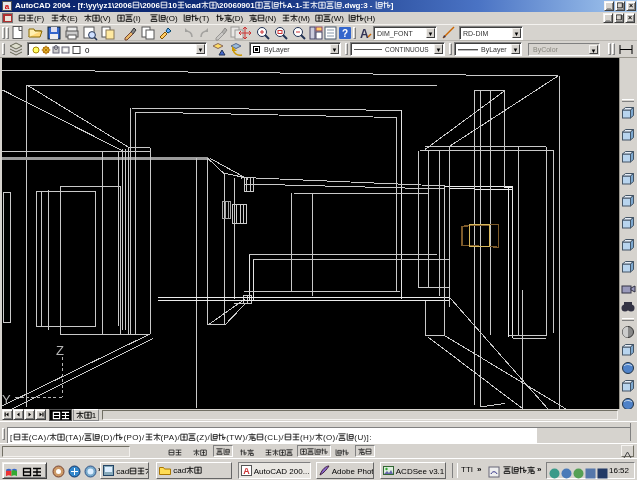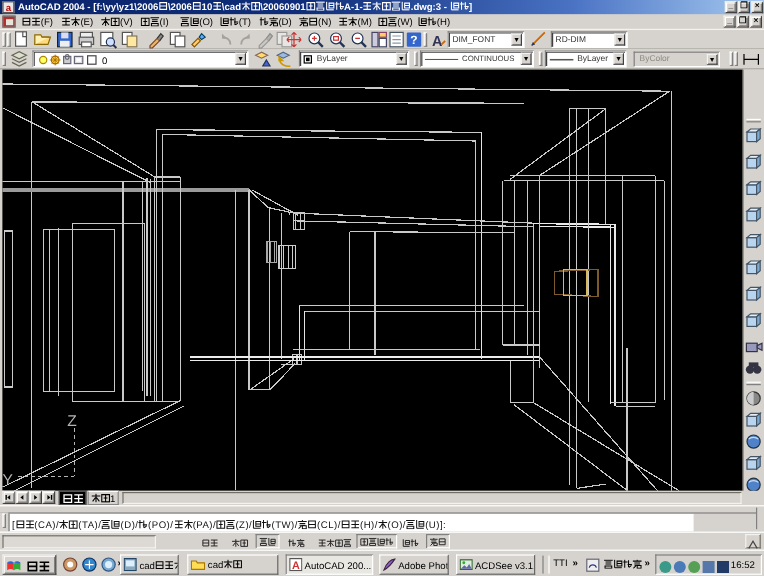--- a/index.html
+++ b/index.html
@@ -454,21 +454,21 @@
           <path d="M1.5 1.5H8.5V8.5H1.5Z M1.5 5H8.5" transform="translate(0 0)"></path>
           <path d="M1 1.5H9 M1 5H9 M1 8.5H9 M5 1.5V8.5" transform="translate(10 0)"></path>
         </svg>
       </div>
 <div class="abs gly" style="left:73px;top:0;width:26px;height:12px;background:#d6d3ce;border:1px solid #888;border-top-color:#fff;font-size:8px;color:#000"><svg width="16" height="8" viewBox="0 0 20 10" style="vertical-align:-1px" fill="none" stroke="#000" stroke-width="1.125">
           <path d="M5 .5V9.5 M.5 3H9.5 M1.5 8.5L4.5 4.5 M8.5 8.5L5.5 4.5" transform="translate(0 0)"></path>
           <path d="M1 1.5H9V9H1Z M3 5H7 M5 1.5V9" transform="translate(10 0)"></path>
         </svg>1</div>
 <div class="abs bevin" style="left:102px;top:1px;width:516px;height:10px;background:#d6d3ce"></div>
 </div>
-<div class="abs" style="left:0;top:421px;width:578px;height:22px;background:#fff">
+<div class="abs" style="left:0;top:421px;width:537px;height:22px;background:#fff">
       <div class="abs" style="left:0;top:0;width:637px;height:6.5px;background:#d6d3ce;border-top:1px solid #fff;border-bottom:1px solid #808080"></div>
       <div class="abs" style="left:0;top:6px;width:8px;height:16px;background:#d6d3ce;border-right:1px solid #808080">
         <div class="abs grip" style="left:2px;top:1px;height:12px"></div>
       </div>
       <div class="abs" style="left:10px;top:11.5px;white-space:nowrap;letter-spacing:.4px;font-size:8px;line-height:9px"><span style="font-size:8px;color:#111">[</span><svg width="16" height="8" viewBox="0 0 20 10" style="vertical-align:-1px" fill="none" stroke="#111" stroke-width="1.0625">
           <path d="M1.5 1.5H8.5V8.5H1.5Z M1.5 5H8.5" transform="translate(0 0)"></path>
           <path d="M1 1.5H9 M1 5H9 M1 8.5H9 M5 1.5V8.5" transform="translate(10 0)"></path>
         </svg><span style="font-size:8px;color:#111">(CA)/</span><svg width="16" height="8" viewBox="0 0 20 10" style="vertical-align:-1px" fill="none" stroke="#111" stroke-width="1.0625">
           <path d="M5 .5V9.5 M.5 3H9.5 M1.5 8.5L4.5 4.5 M8.5 8.5L5.5 4.5" transform="translate(0 0)"></path>
           <path d="M1 1.5H9V9H1Z M3 5H7 M5 1.5V9" transform="translate(10 0)"></path>

